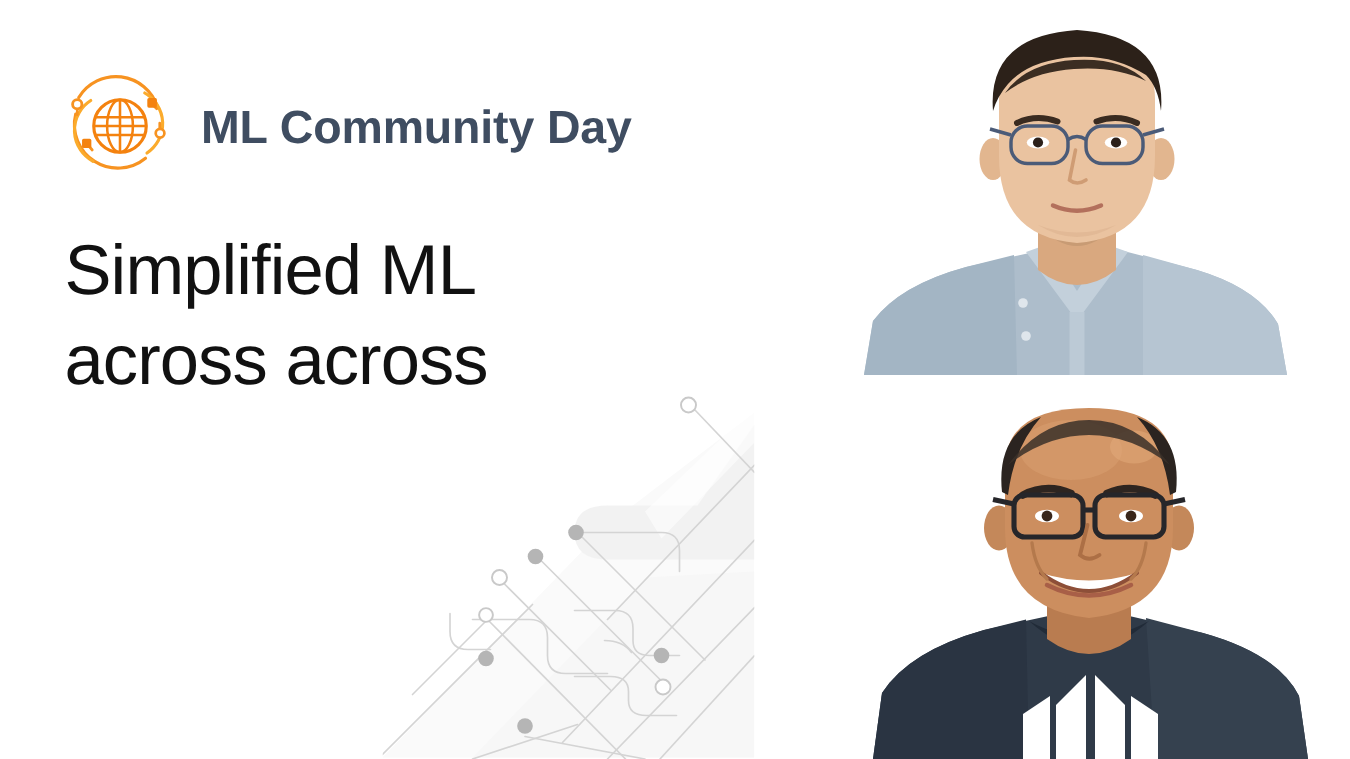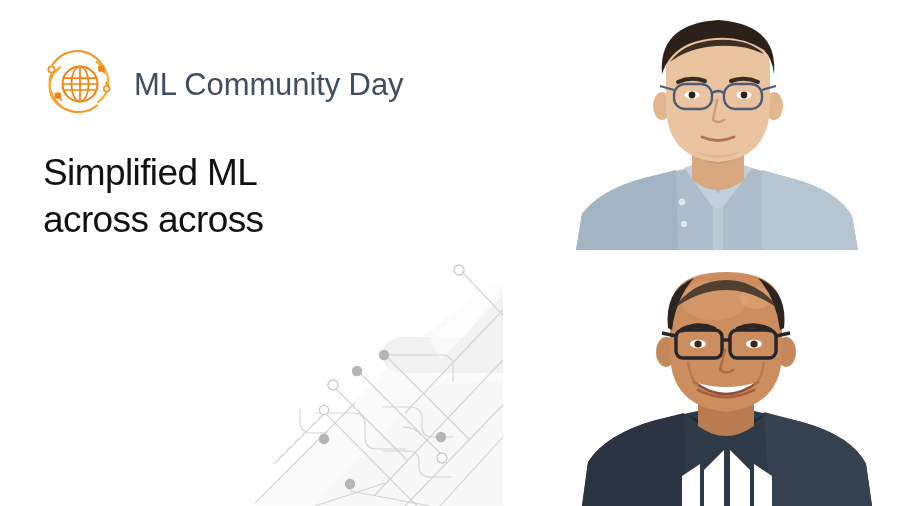--- a/index.html
+++ b/index.html
@@ -30,34 +30,34 @@
     align-items: center;
     gap: 14px;
   }
   #brand-mark {
     width: 80px;
     height: 78px;
     flex: 0 0 auto;
   }
   #brand-name {
     font-size: 31px;
-    font-weight: 400;
+    font-weight: 700;
     letter-spacing: -0.1px;
     color: #3f4d61;
     white-space: nowrap;
     line-height: 1;
   }
 
   
   #headline {
     position: absolute;
     left: 43px;
     top: 150px;
     width: 460px;
-    font-size: 37px;
+    font-size: 47px;
     font-weight: 400;
     line-height: 1.27;
     letter-spacing: -0.6px;
     color: #111111;
   }
   #headline .hl-line { display: block; white-space: nowrap; }
 
   
   #circuit-art {
     position: absolute;

